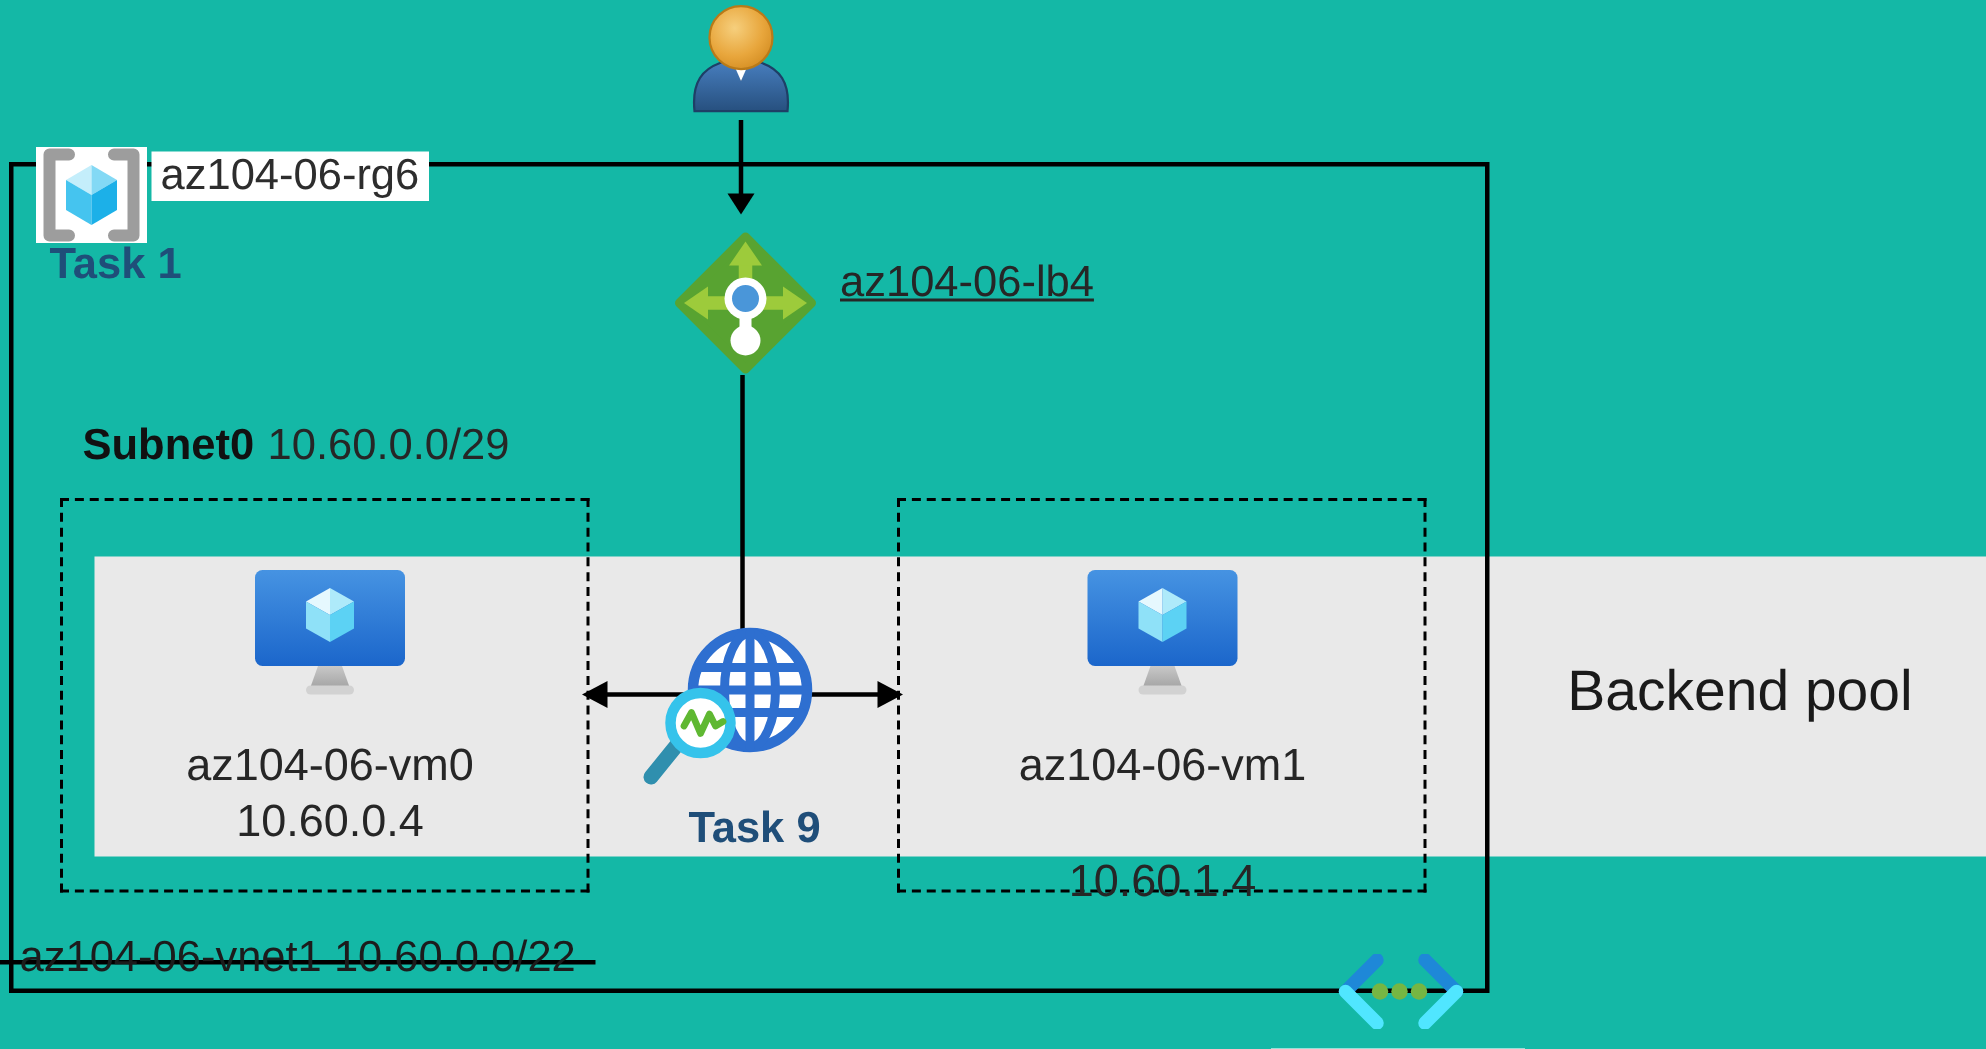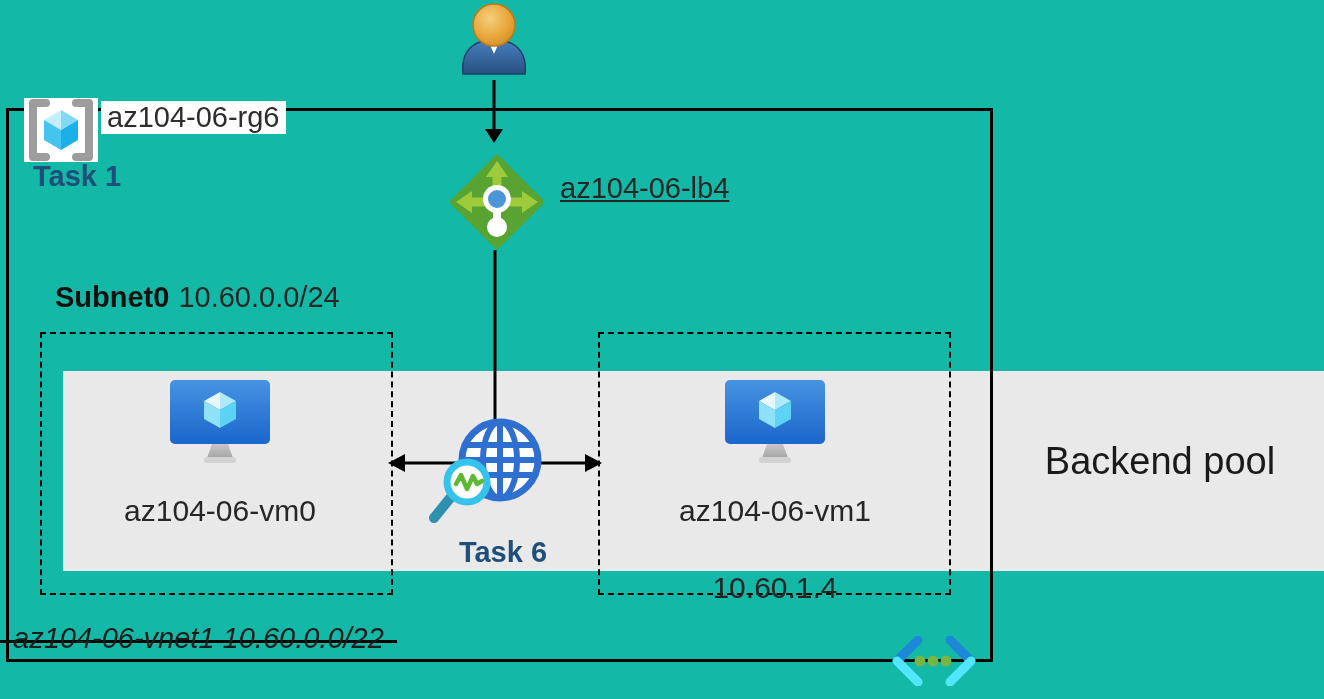--- a/index.html
+++ b/index.html
@@ -30,21 +30,21 @@
   .subnet0-label{left:55px;}
   .subnet1-label{left:618px;}
   .subnet-label .cidr{margin-left:9px;}
   .vm-label{width:240px;text-align:center;font-size:30px;color:#262626;}
   .vm0-name{left:100px;top:494px;}
   .vm0-ip{left:100px;top:531px;}
   .vm1-name{left:655px;top:494px;}
   .vm1-ip{left:655px;top:531px;margin-top:40px;}
   .task2{left:443px;top:536px;width:120px;text-align:center;}
   .backend{left:1010px;top:440px;width:300px;text-align:center;font-size:38px;color:#1a1a1a;}
-  .vnet-label{left:13px;top:622px;font-size:29px;color:#1c1c1c;font-style:italic;}
+  .vnet-label{left:13px;top:622px;font-size:29px;color:#1c1c1c;}
 </style>
 </head>
 <body>
 
 <div class="canvas">
 
   <div class="abs band"></div>
 
   <div class="abs rg-box"></div>
 
@@ -183,26 +183,27 @@
       <circle cx="55" cy="25" r="5.5"></circle>
     </g>
   </svg>
 
   <div class="abs label rg-label">az104-06-rg6</div>
   <div class="abs label t-task task1">Task 1</div>
 
   <div class="abs label t-plain lb-name">az104-06-lb4</div>
 
   <div class="abs label subnet-label subnet0-label">
-    <span class="t-bold">Subnet0</span><span class="cidr">10.60.0.0/24</span>
+    <span class="t-bold">Subnet0</span><span class="cidr">10.60.0.0/29</span>
   </div>
 
   <div class="abs label vm-label vm0-name">az104-06-vm0</div>
+  <div class="abs label vm-label vm0-ip">10.60.0.4</div>
   <div class="abs label vm-label vm1-name">az104-06-vm1</div>
   <div class="abs label vm-label vm1-ip">10.60.1.4</div>
 
-  <div class="abs label t-task task2">Task 6</div>
+  <div class="abs label t-task task2">Task 9</div>
 
   <div class="abs label backend">Backend pool</div>
 
   <div class="abs label vnet-label">az104-06-vnet1 10.60.0.0/22</div>
 
 </div>
 
 </body></html>

